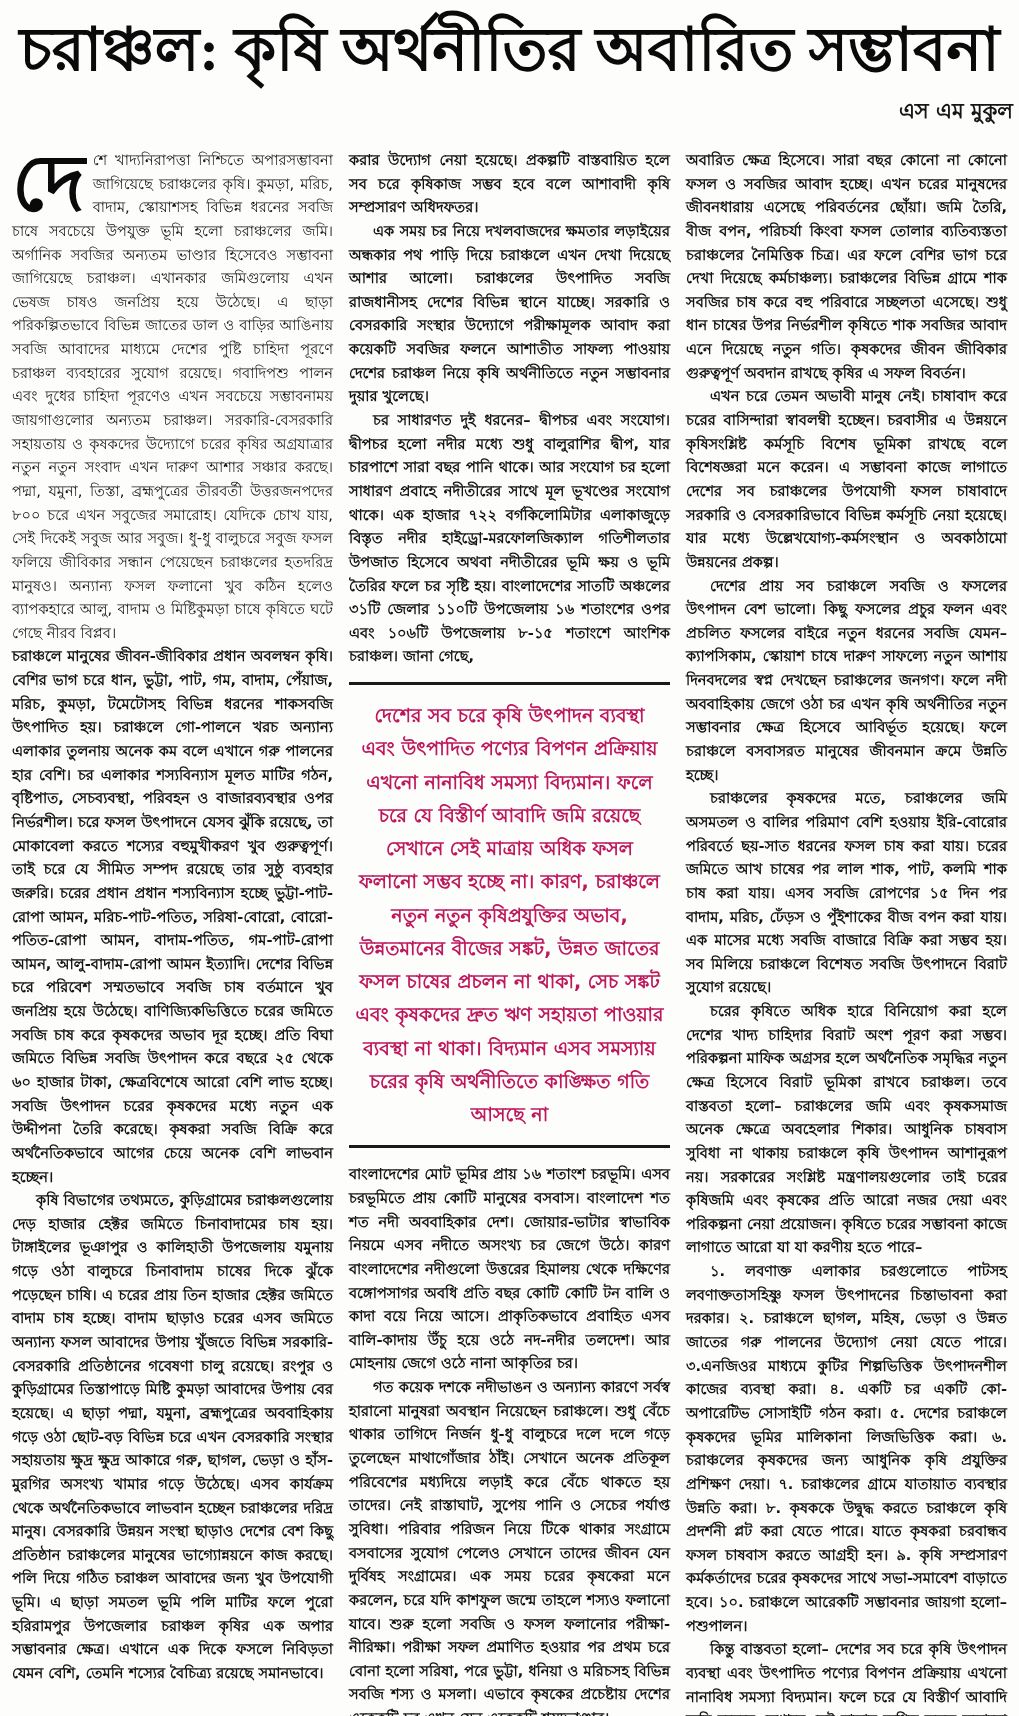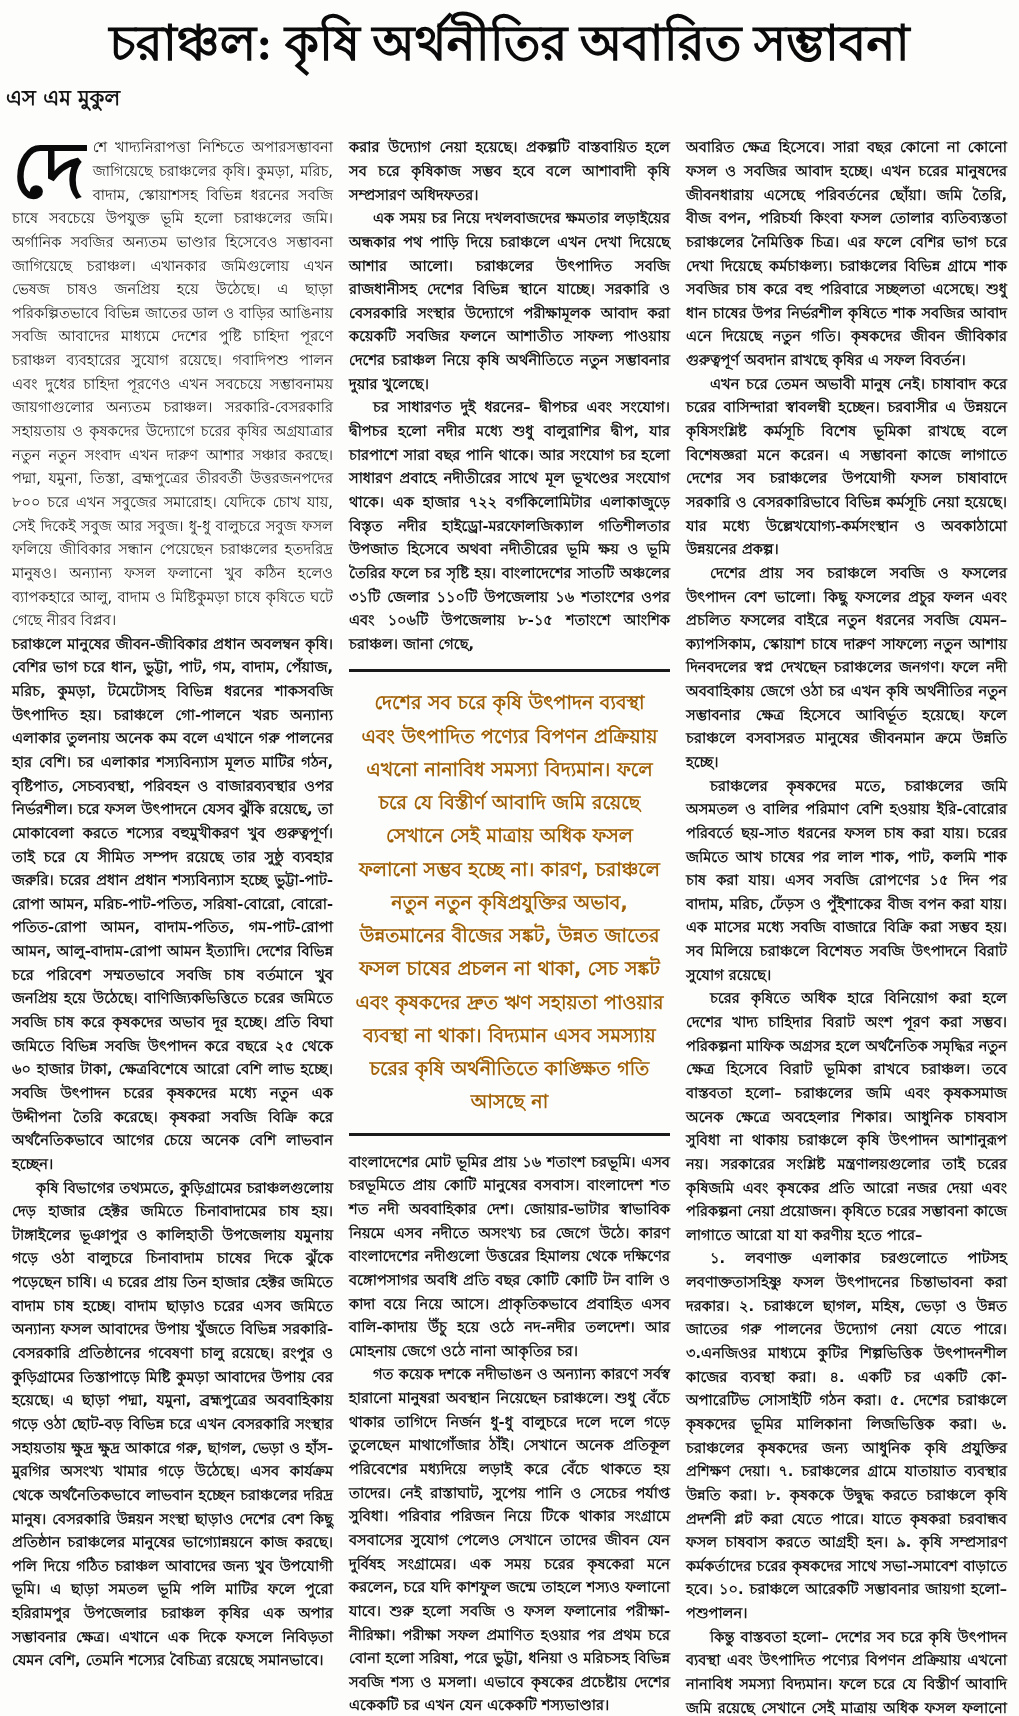--- a/index.html
+++ b/index.html
@@ -1,41 +1,41 @@
 <!DOCTYPE html>
 <html lang="bn"><head>
 <meta charset="utf-8">
 <style>
   html,body{margin:0;padding:0;background:#f6f6f4;}
   body{width:1019px;font-family:"DejaVu Sans",sans-serif;color:#111;}
   .page{width:1019px;min-height:1716px;background:#fdfdfc;box-sizing:border-box;padding:10px 6px 24px 6px;}
   .headline{
     font-family:"Liberation Serif","DejaVu Serif",serif;
-    font-size:49px;font-weight:700;text-align:center;line-height:1.15;
+    font-size:60px;font-weight:700;text-align:center;line-height:1.15;
     margin:6px 10px 2px 10px;color:#0a0a0a;letter-spacing:0;
   }
   .byline{
-    text-align:left;font-size:21px;font-weight:700;margin:10px 0 18px 0;color:#151515;
+    text-align:right;font-size:21px;font-weight:700;margin:10px 0 18px 0;color:#151515;
   }
   .columns{display:flex;gap:16px;padding:0 6px;}
   .col{flex:1 1 0;min-width:0;}
   .para{
     font-size:14.6px;line-height:1.62;text-align:justify;margin:0;
     text-indent:24px;color:#141414;word-break:break-word;font-weight:bold;
   }
   .para:first-child{text-indent:0;}
   .lead{font-size:14.6px;line-height:1.62;text-align:justify;margin:0;color:#141414;}
   .dropcap{
     float:left;font-size:78px;line-height:0.78;font-weight:700;
     padding:6px 8px 0 0;color:#0a0a0a;font-family:"Liberation Serif","DejaVu Serif",serif;
   }
   .pullquote{
     border-top:3px solid #1a1a1a;border-bottom:3px solid #1a1a1a;
     margin:14px 0;padding:14px 6px;
-    font-size:19px;font-weight:700;line-height:1.75;text-align:center;color:#a16207;
+    font-size:19px;font-weight:700;line-height:1.75;text-align:center;color:#be185d;
   }
 </style>
 </head>
 <body>
 
 <div class="page">
 
   <h1 class="headline">চরাঞ্চল: কৃষি অর্থনীতির অবারিত সম্ভাবনা</h1>
 
   <div class="byline">এস এম মুকুল</div>

